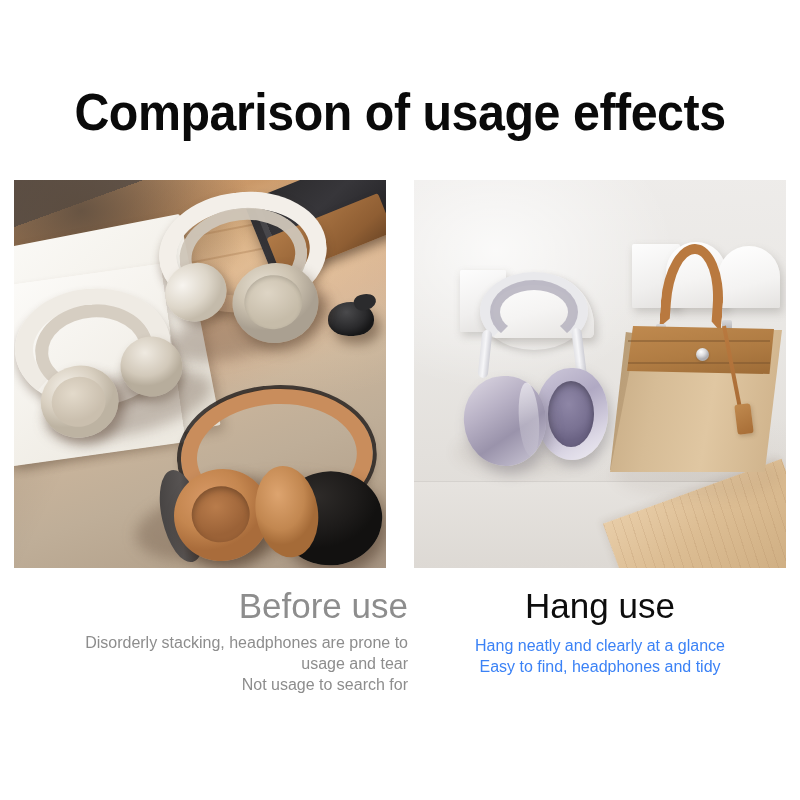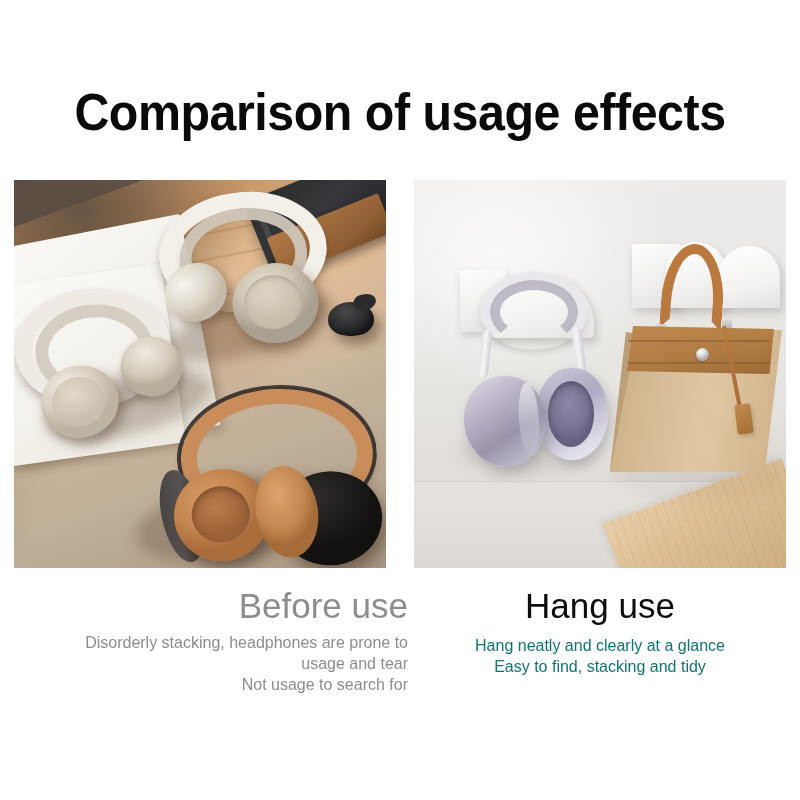--- a/index.html
+++ b/index.html
@@ -494,21 +494,21 @@
   #caption-after  .caption-heading { color: #0d0d0d; }
 
   .caption-lines {
     margin-top: 6px;
     font-family: "Liberation Sans", sans-serif;
     font-weight: 400;
     font-size: 16px;
     line-height: 21px;
   }
   #caption-before .caption-lines { color: #8d8d8d; }
-  #caption-after  .caption-lines { color: #0f766e; }
+  #caption-after  .caption-lines { color: #3b82f6; }
   #caption-after .caption-lines { margin-top: 9px; }
 
   .caption-lines div { white-space: nowrap; }
 </style>
 </head>
 <body>
 
 <div id="page">
 
   <div id="page-title">Comparison of usage effects</div>
@@ -609,17 +609,17 @@
       <div>Disorderly stacking, headphones are prone to</div>
       <div>usage and tear</div>
       <div>Not usage to search for</div>
     </div>
   </div>
 
   <div class="caption-block" id="caption-after">
     <div class="caption-heading">Hang use</div>
     <div class="caption-lines">
       <div>Hang neatly and clearly at a glance</div>
-      <div>Easy to find, stacking and tidy</div>
+      <div>Easy to find, headphones and tidy</div>
     </div>
   </div>
 
 </div>
 
 </body></html>

